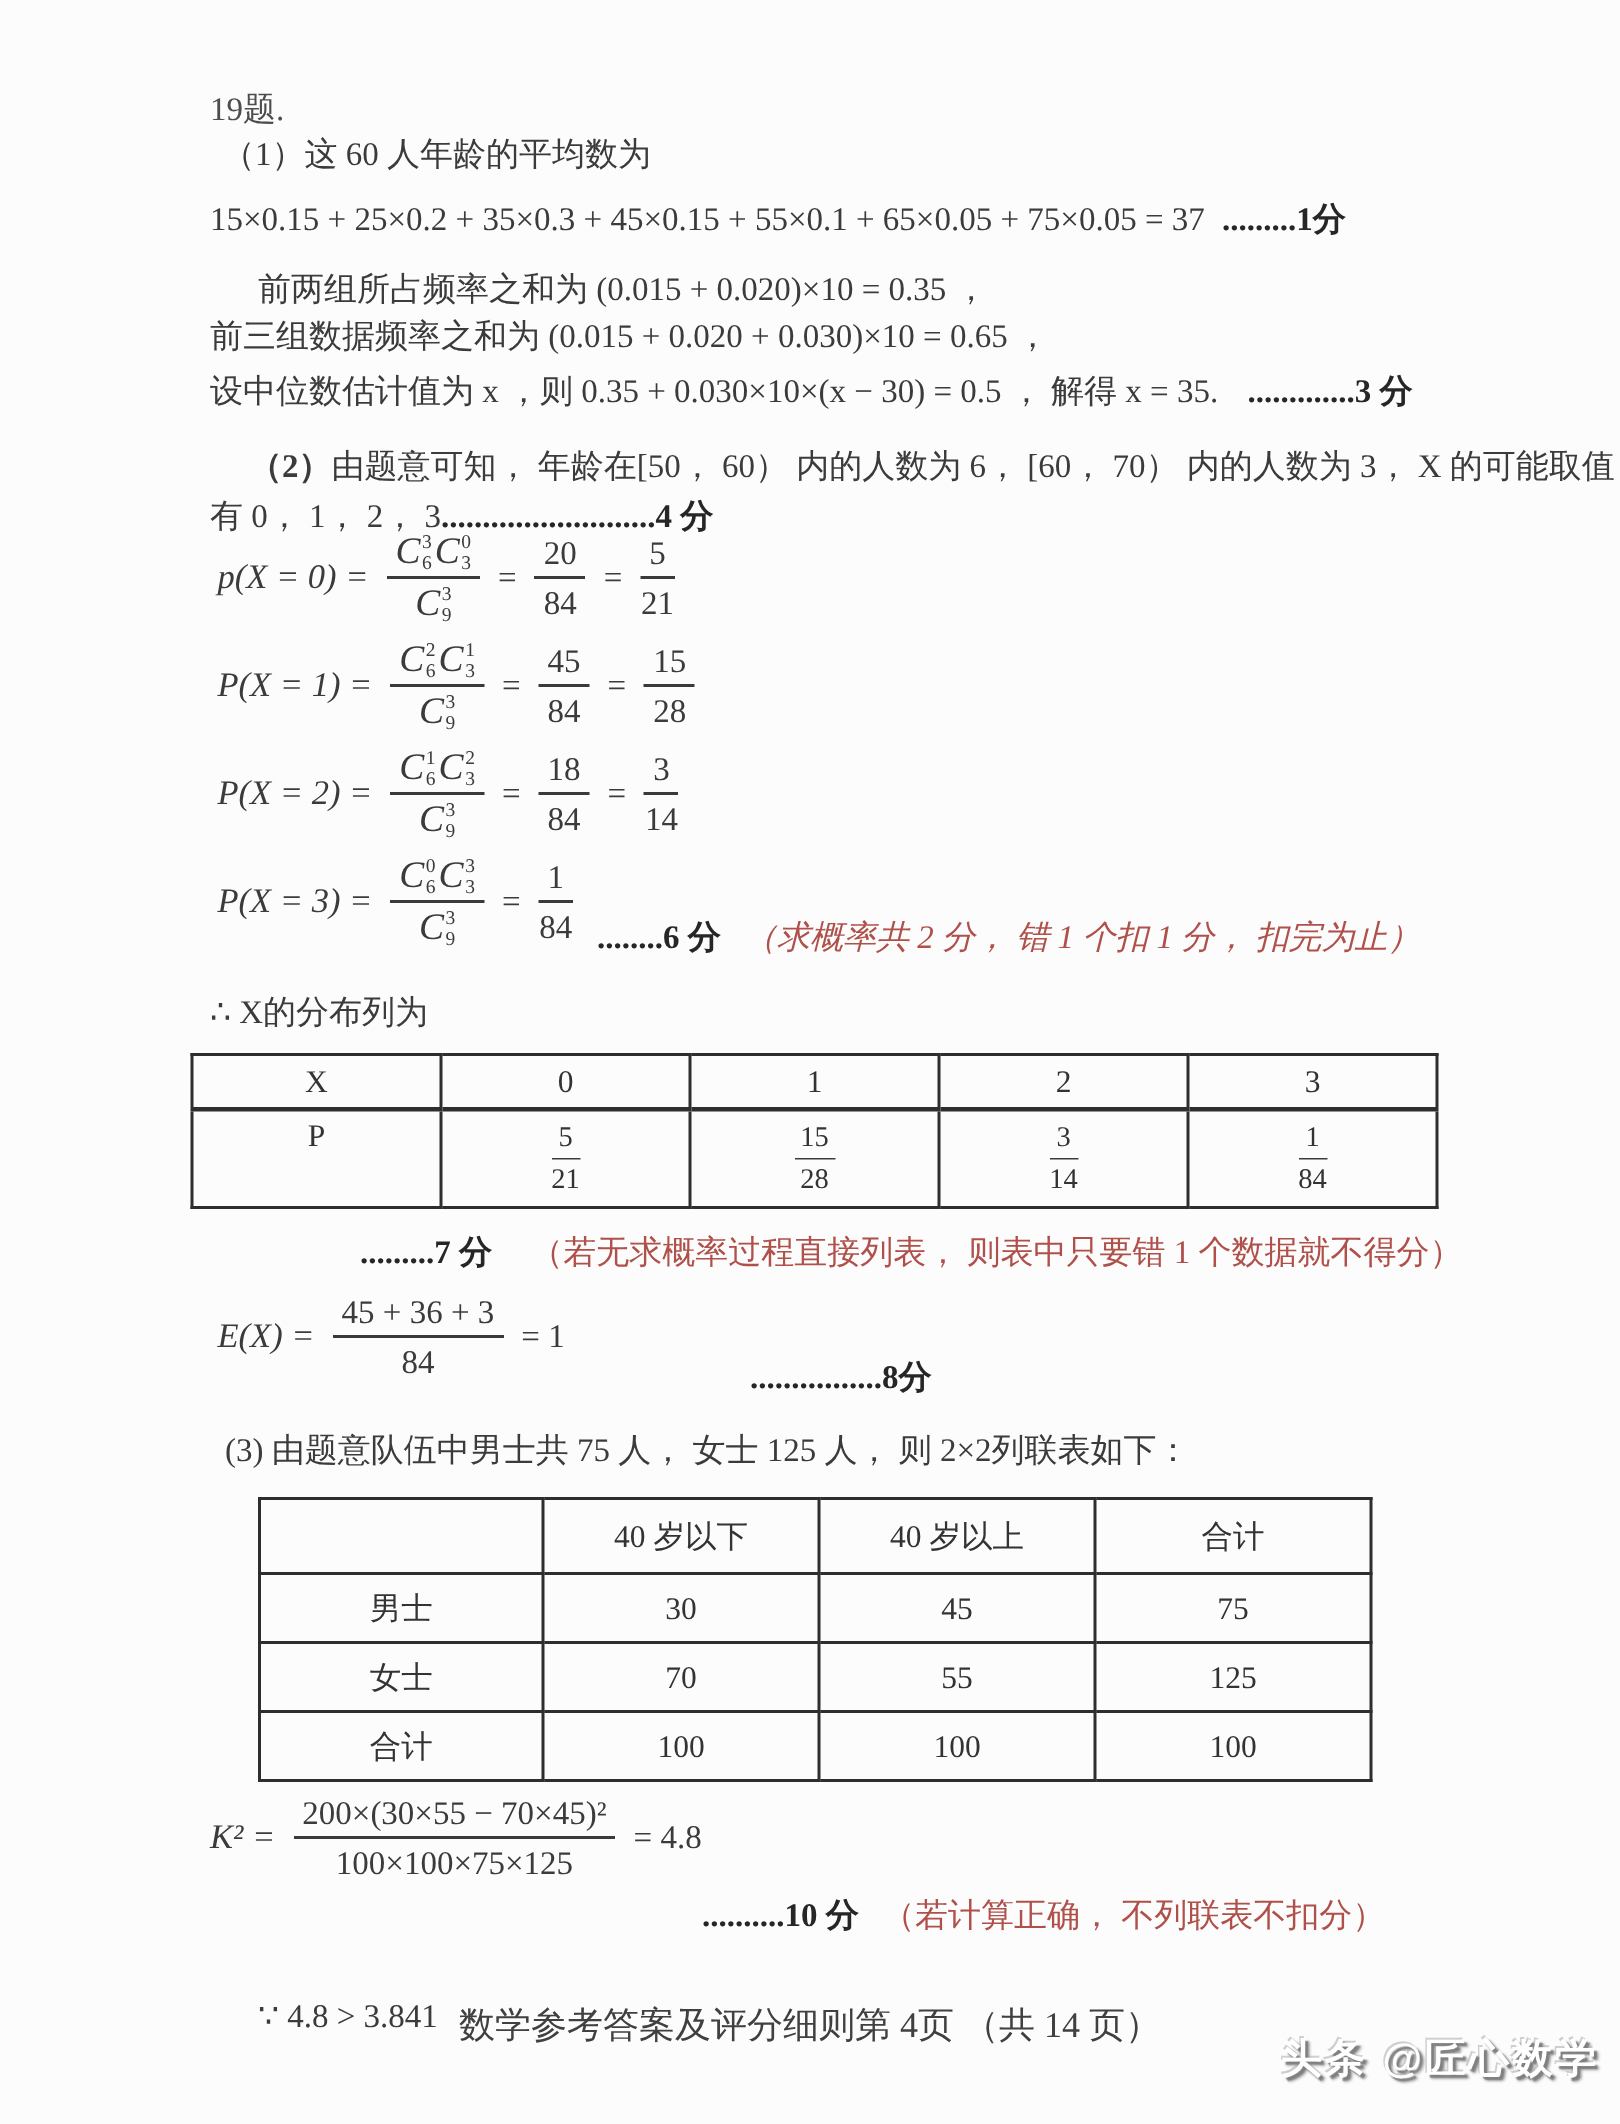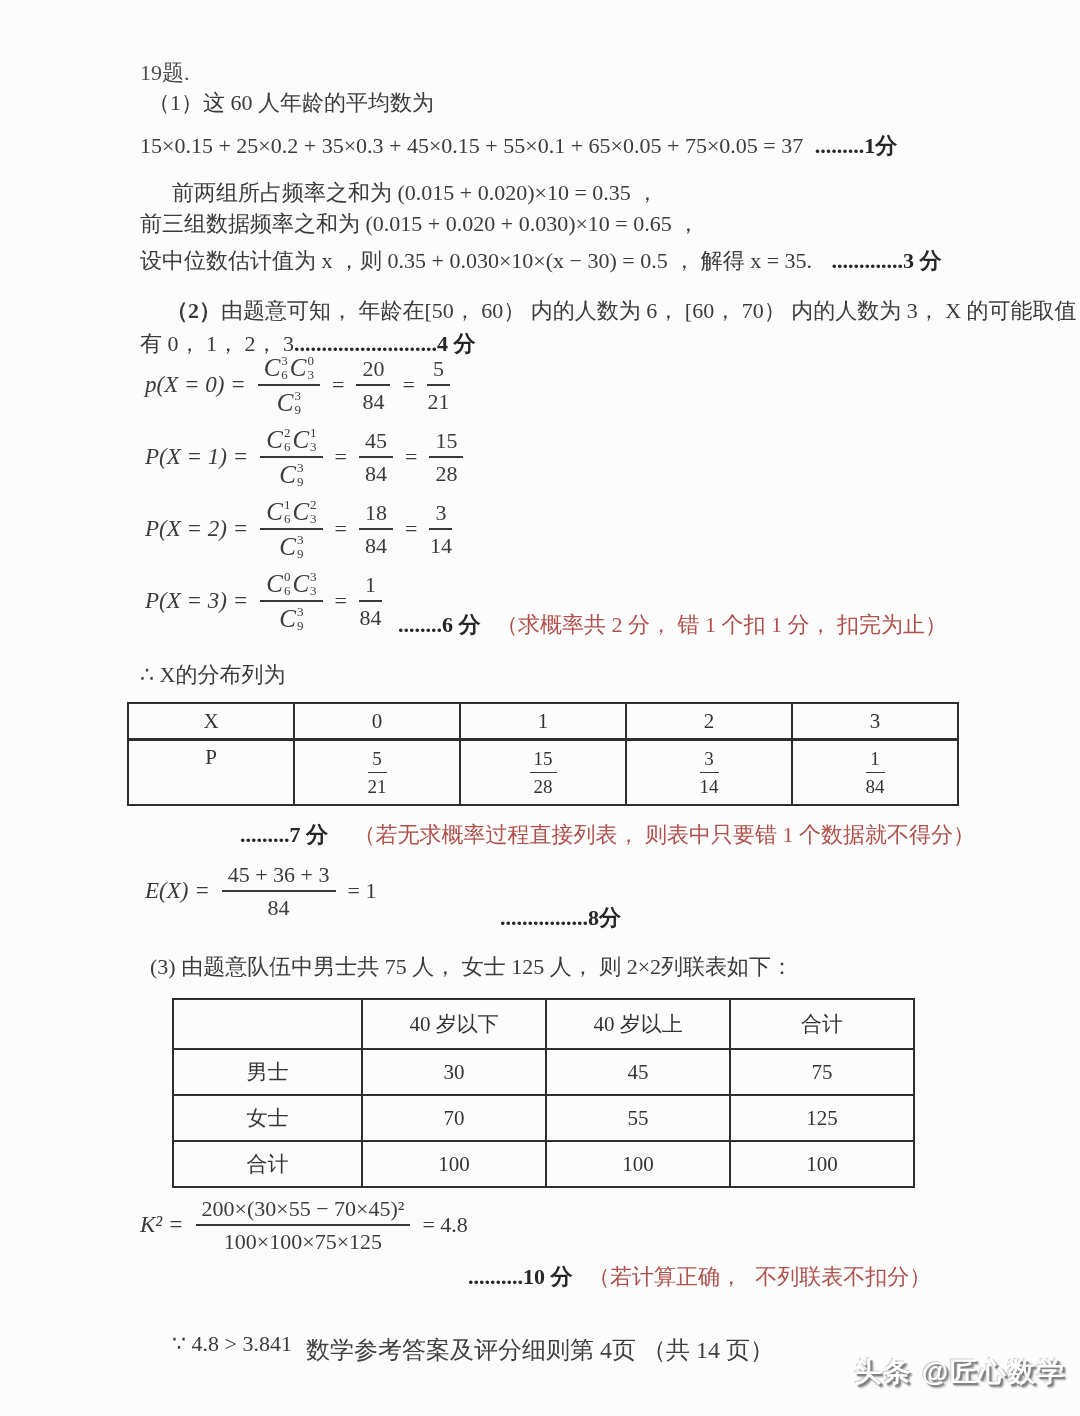--- a/index.html
+++ b/index.html
@@ -236,21 +236,21 @@
     </span>
     <span>=</span>
     <span class="frac">
       <span class="num">1</span>
         <span class="den">84</span>
     </span>
   </div>
 
   <div class="abs" style="left:398px; top:610px; font-size:22px;">
     <span class="marks">........6 分</span>
-    <span class="red" style="margin-left:10px;">（求概率共 2 分， 错 1 个扣 1 分， 扣完为止）</span>
+    <span class="red" style="margin-left:10px;font-style:italic;">（求概率共 2 分， 错 1 个扣 1 分， 扣完为止）</span>
   </div>
 
   <div class="abs cn" style="left:140px; top:660px;">∴ X的分布列为</div>
 
   <table class="dist abs" style="left:127px; top:702px;">
     <tbody>
         <tr class="hd">
       <td>X</td>
       <td>0</td>
       <td>1</td>
@@ -318,21 +318,21 @@
     <span class="mlhs">K² =</span>
     <span class="frac">
       <span class="num">200×(30×55 − 70×45)²</span>
         <span class="den">100×100×75×125</span>
     </span>
     <span>= 4.8</span>
   </div>
 
   <div class="abs" style="left:468px; top:1262px; font-size:22px;">
     <span class="marks">..........10 分</span>
-    <span class="red" style="margin-left:10px;font-family:Liberation Mono, monospace;">（若计算正确， 不列联表不扣分）</span>
+    <span class="red" style="margin-left:10px;">（若计算正确， 不列联表不扣分）</span>
   </div>
 
   <div class="abs math" style="left:172px; top:1331px;">∵ 4.8 &gt; 3.841</div>
 
   <div class="abs footer" style="top:1334px;">数学参考答案及评分细则第 4页 （共 14 页）</div>
 
   <div class="abs watermark" style="right:14px; top:1354px;">头条 @匠心数学</div>
 
 </div>
 

